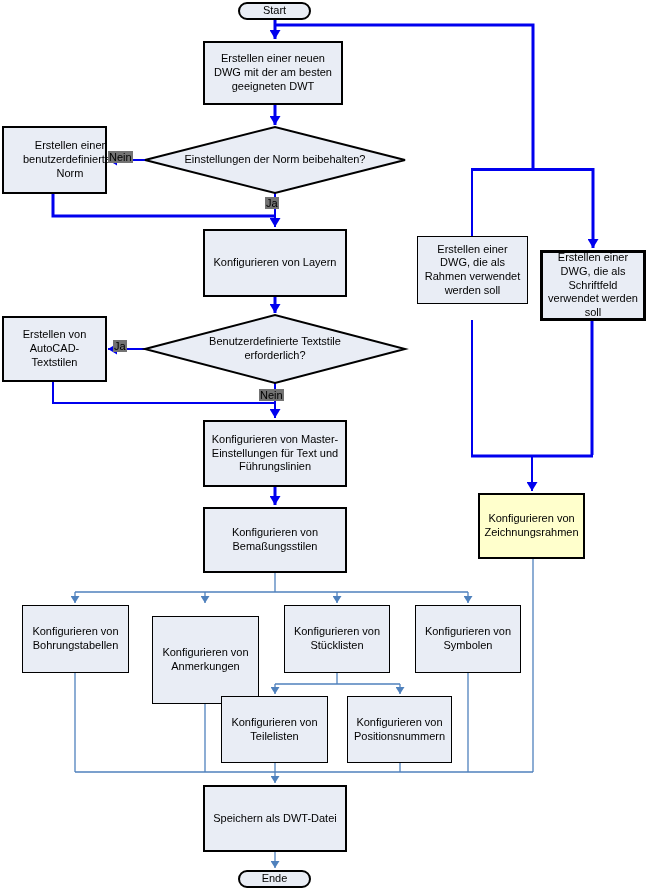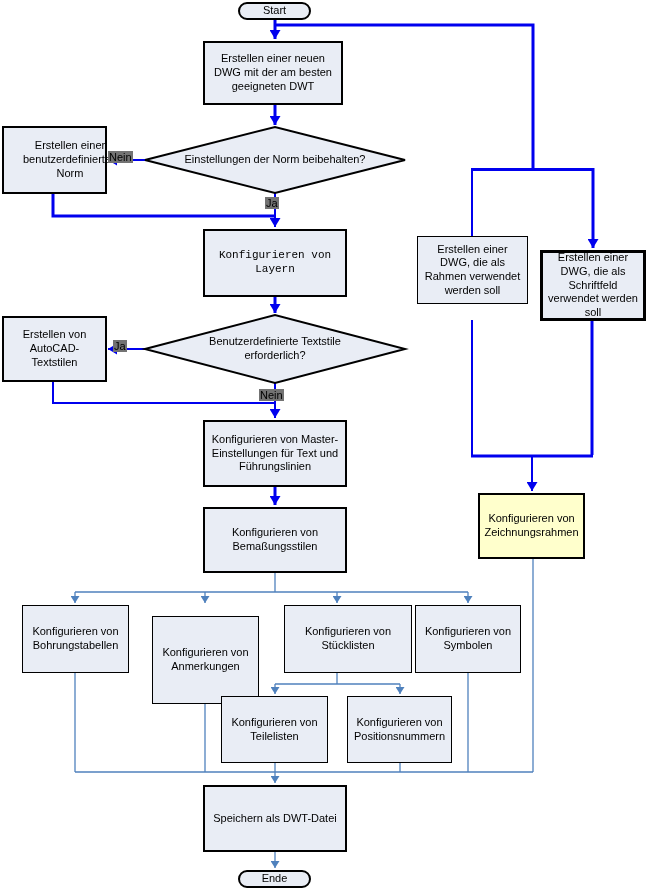--- a/index.html
+++ b/index.html
@@ -82,28 +82,28 @@
 
     <polygon points="145,160 275,127 405,160 275,193" fill="#e9edf5" stroke="#000" stroke-width="2"></polygon>
     <polygon points="145,349 275,315 405,349 275,383" fill="#e9edf5" stroke="#000" stroke-width="2"></polygon>
   </svg>
 
   <div class="node oval" style="left:238px;top:2px;width:73px;height:18px;">Start</div>
   <div class="node oval" style="left:238px;top:870px;width:73px;height:18px;">Ende</div>
 
   <div class="node" style="left:203px;top:41px;width:140px;height:64px;">Erstellen einer neuen DWG mit der am besten geeigneten DWT</div>
   <div class="node" style="left:2px;top:126px;width:105px;height:68px;padding-left:36px;">Erstellen einer benutzerdefinierten Norm</div>
-  <div class="node" style="left:203px;top:229px;width:144px;height:68px;font-family:Liberation Mono, monospace;">Konfigurieren von Layern</div>
+  <div class="node" style="left:203px;top:229px;width:144px;height:68px;">Konfigurieren von Layern</div>
   <div class="node" style="left:2px;top:316px;width:105px;height:66px;">Erstellen von AutoCAD-Textstilen</div>
   <div class="node" style="left:203px;top:420px;width:144px;height:67px;">Konfigurieren von Master-Einstellungen für Text und Führungslinien</div>
   <div class="node" style="left:203px;top:507px;width:144px;height:66px;">Konfigurieren von Bemaßungsstilen</div>
 
   <div class="node thin" style="left:22px;top:605px;width:107px;height:68px;">Konfigurieren von Bohrungstabellen</div>
   <div class="node thin" style="left:152px;top:588px;width:107px;height:88px;margin-top:28px;">Konfigurieren von Anmerkungen</div>
-  <div class="node thin" style="left:284px;top:605px;width:128px;height:68px;">Konfigurieren von Stücklisten</div>
+  <div class="node thin" style="left:284px;top:605px;width:106px;height:68px;">Konfigurieren von Stücklisten</div>
   <div class="node thin" style="left:415px;top:605px;width:106px;height:68px;">Konfigurieren von Symbolen</div>
 
   <div class="node thin" style="left:221px;top:696px;width:107px;height:67px;">Konfigurieren von Teilelisten</div>
   <div class="node thin" style="left:347px;top:696px;width:105px;height:67px;">Konfigurieren von Positionsnummern</div>
 
   <div class="node" style="left:203px;top:785px;width:144px;height:67px;">Speichern als DWT-Datei</div>
 
   <div class="node thin" style="left:417px;top:236px;width:111px;height:68px;">Erstellen einer DWG, die als Rahmen verwendet werden soll</div>
   <div class="node thick" style="left:540px;top:250px;width:106px;height:71px;">Erstellen einer DWG, die als Schriftfeld verwendet werden soll</div>
   <div class="node yellow" style="left:478px;top:493px;width:107px;height:66px;">Konfigurieren von Zeichnungsrahmen</div>

